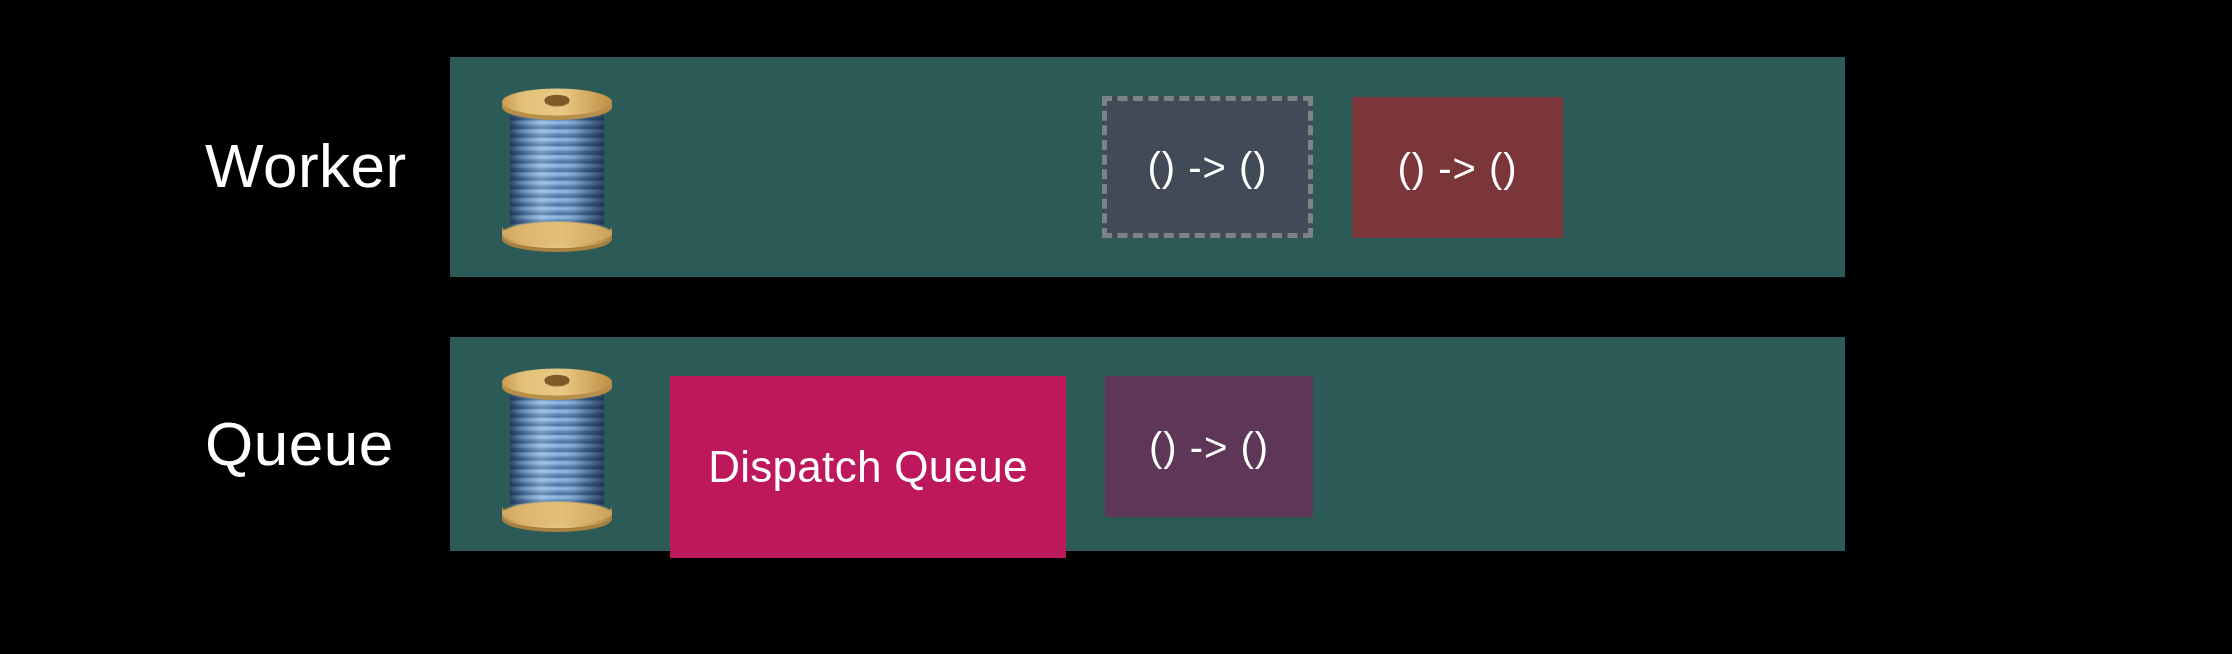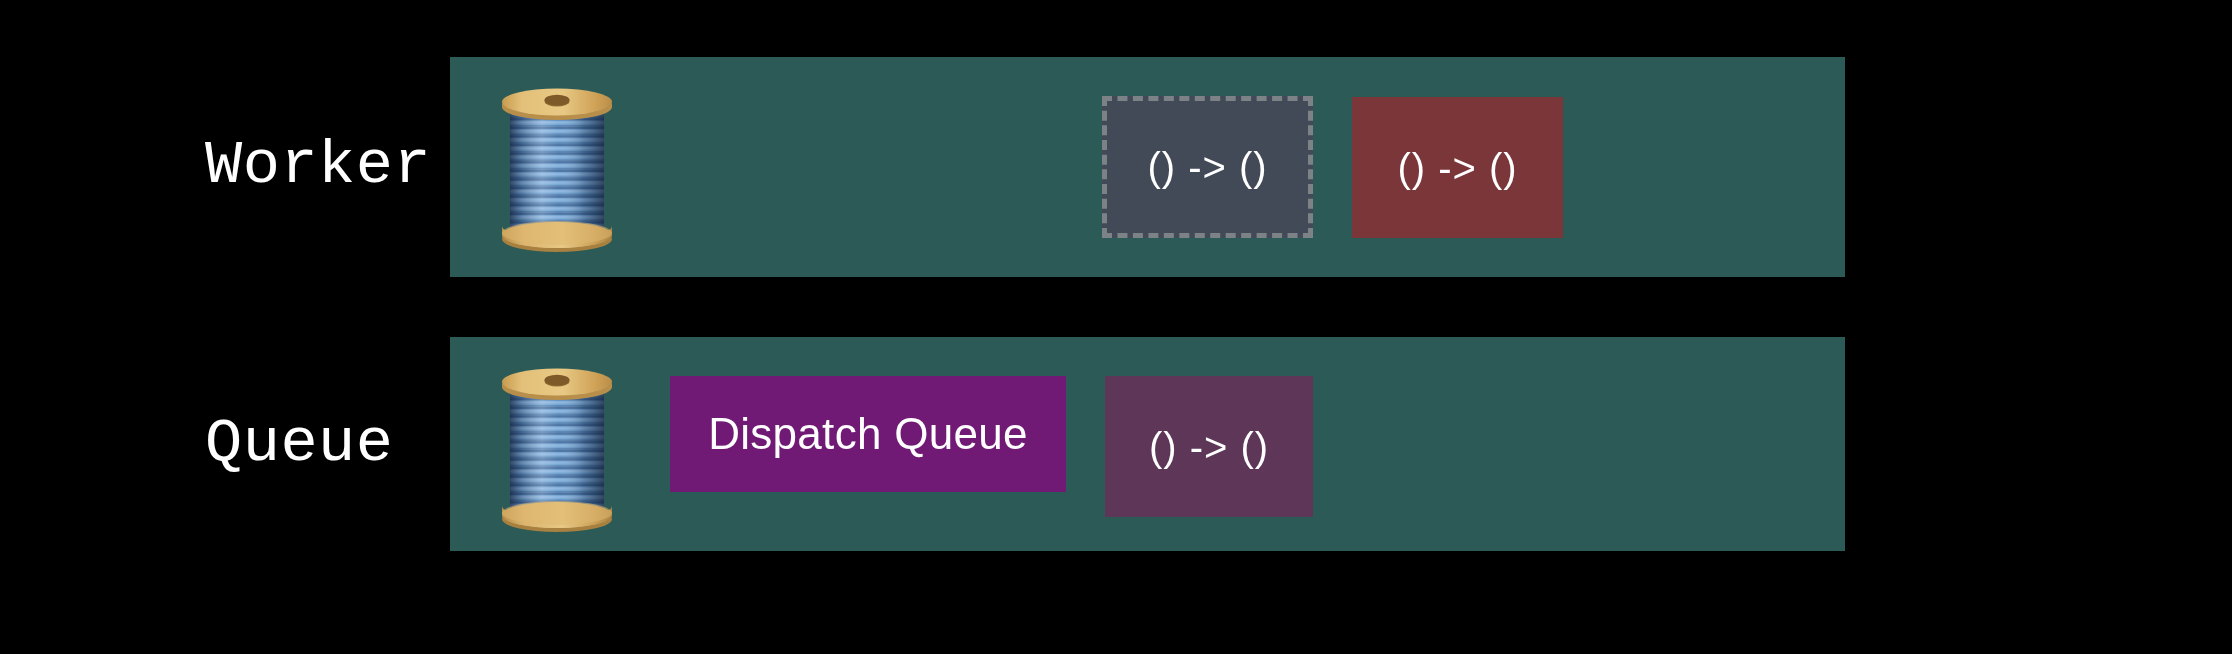--- a/index.html
+++ b/index.html
@@ -15,21 +15,21 @@
     width: 2232px;
     height: 654px;
     background: #000000;
     overflow: hidden;
   }
 
   
   .row-label {
     position: absolute;
     color: #ffffff;
-    font-family: Liberation Mono, monospace;
+    font-family: Liberation Sans, sans-serif;
     font-weight: 300;
     font-size: 62px;
     letter-spacing: 0.5px;
     line-height: 1;
     white-space: nowrap;
     text-align: center;
   }
   #label-worker { left: 205px; top: 135px; }
   #label-thread { left: 205px; top: 413px; }
 
@@ -75,22 +75,22 @@
     background: #424a58;
     border: 5px dashed #7d8287;
   }
   #block-running-closure {
     left: 1352px; top: 97px;
     width: 211px; height: 141px;
     background: #7b3639;
   }
   #block-dispatch-queue {
     left: 670px; top: 376px;
-    width: 396px; height: 116px;
-    background: #701a75;
+    width: 396px; height: 182px;
+    background: #be185d;
   }
   #block-queued-closure {
     left: 1105px; top: 376px;
     width: 208px; height: 141px;
     background: #5d3658;
   }
 </style>
 </head>
 <body>
 

